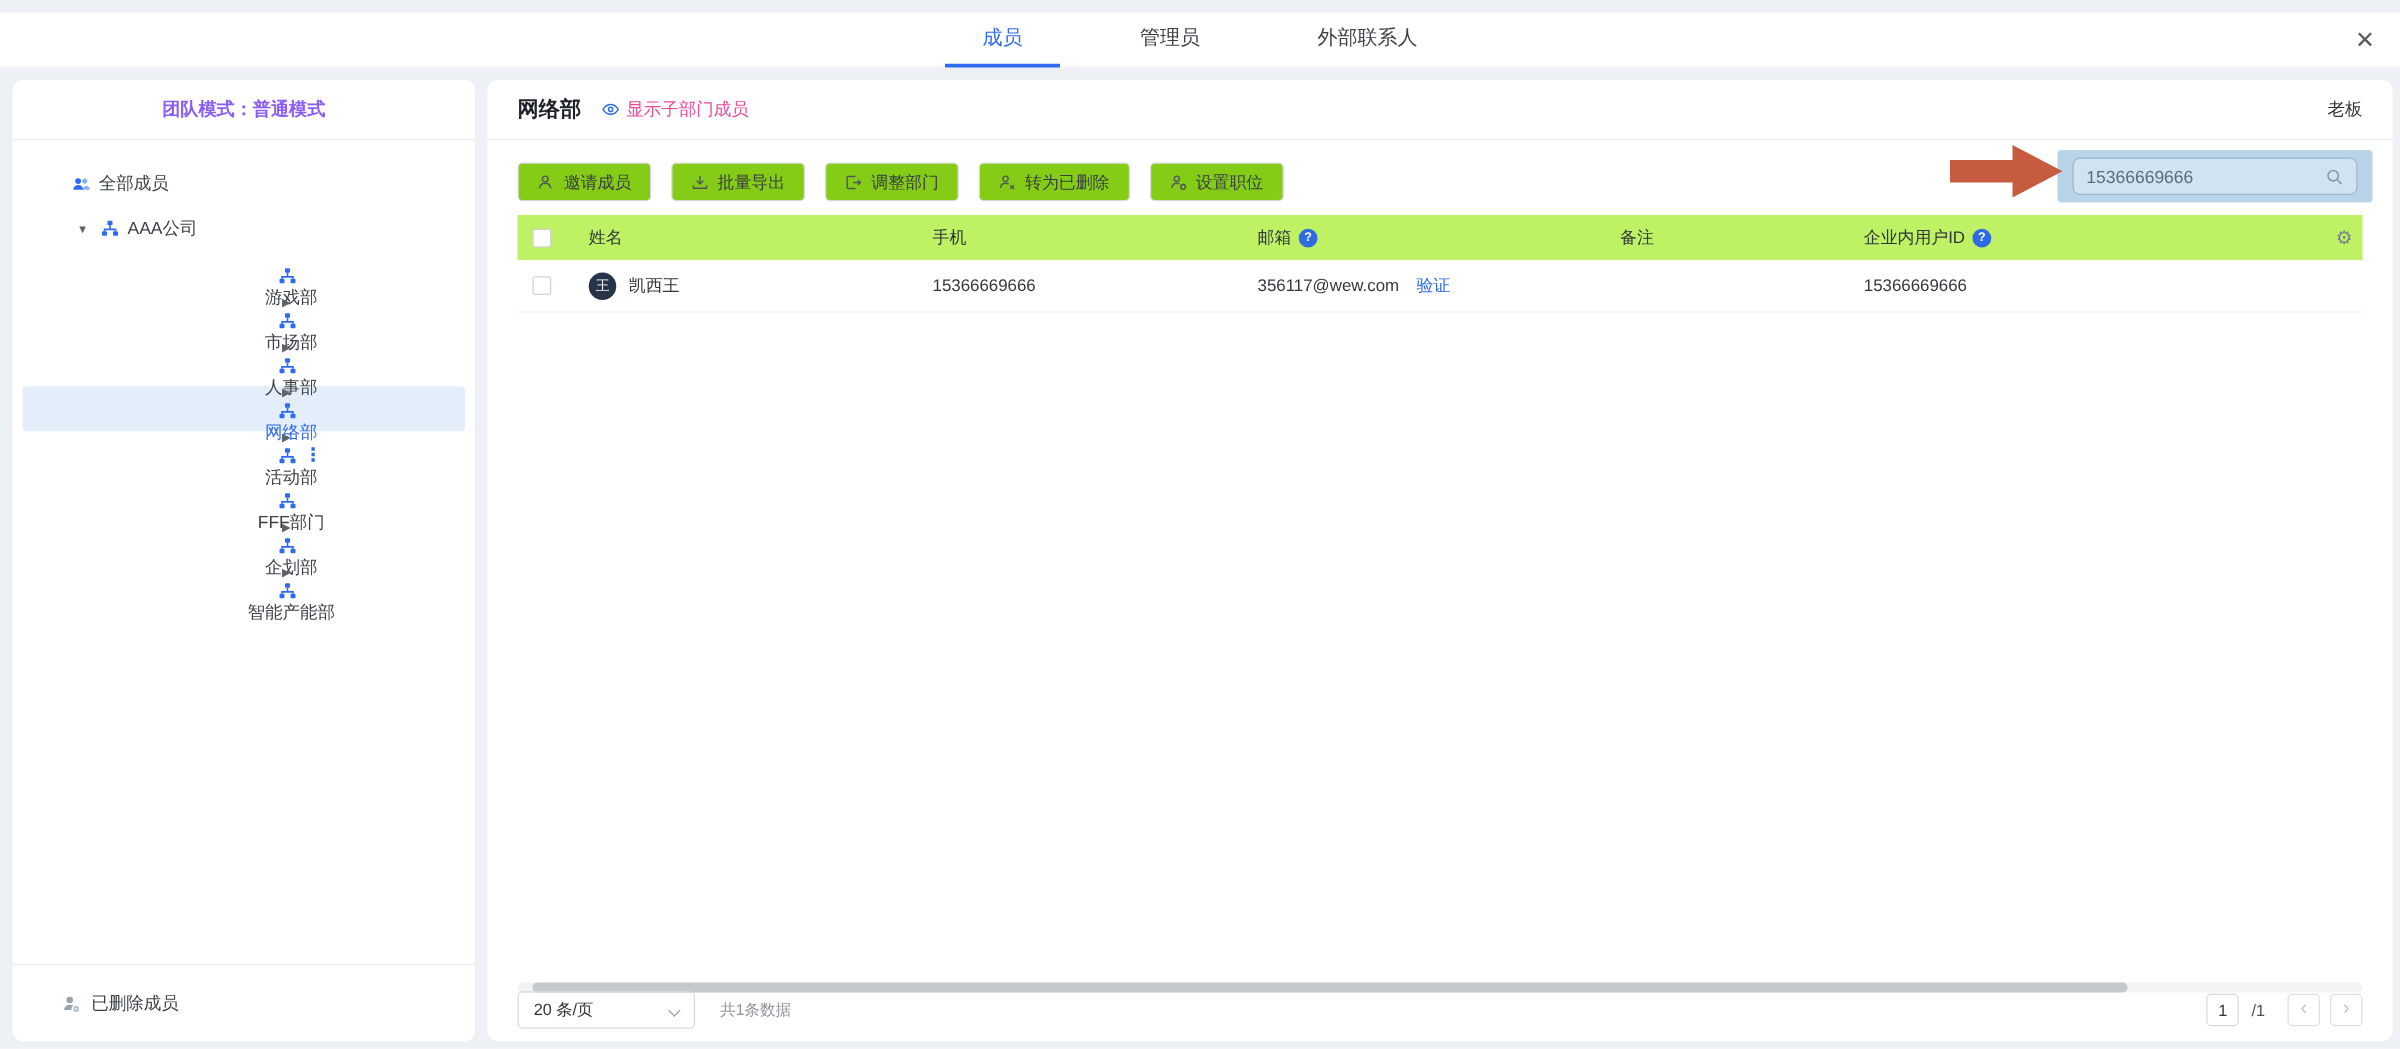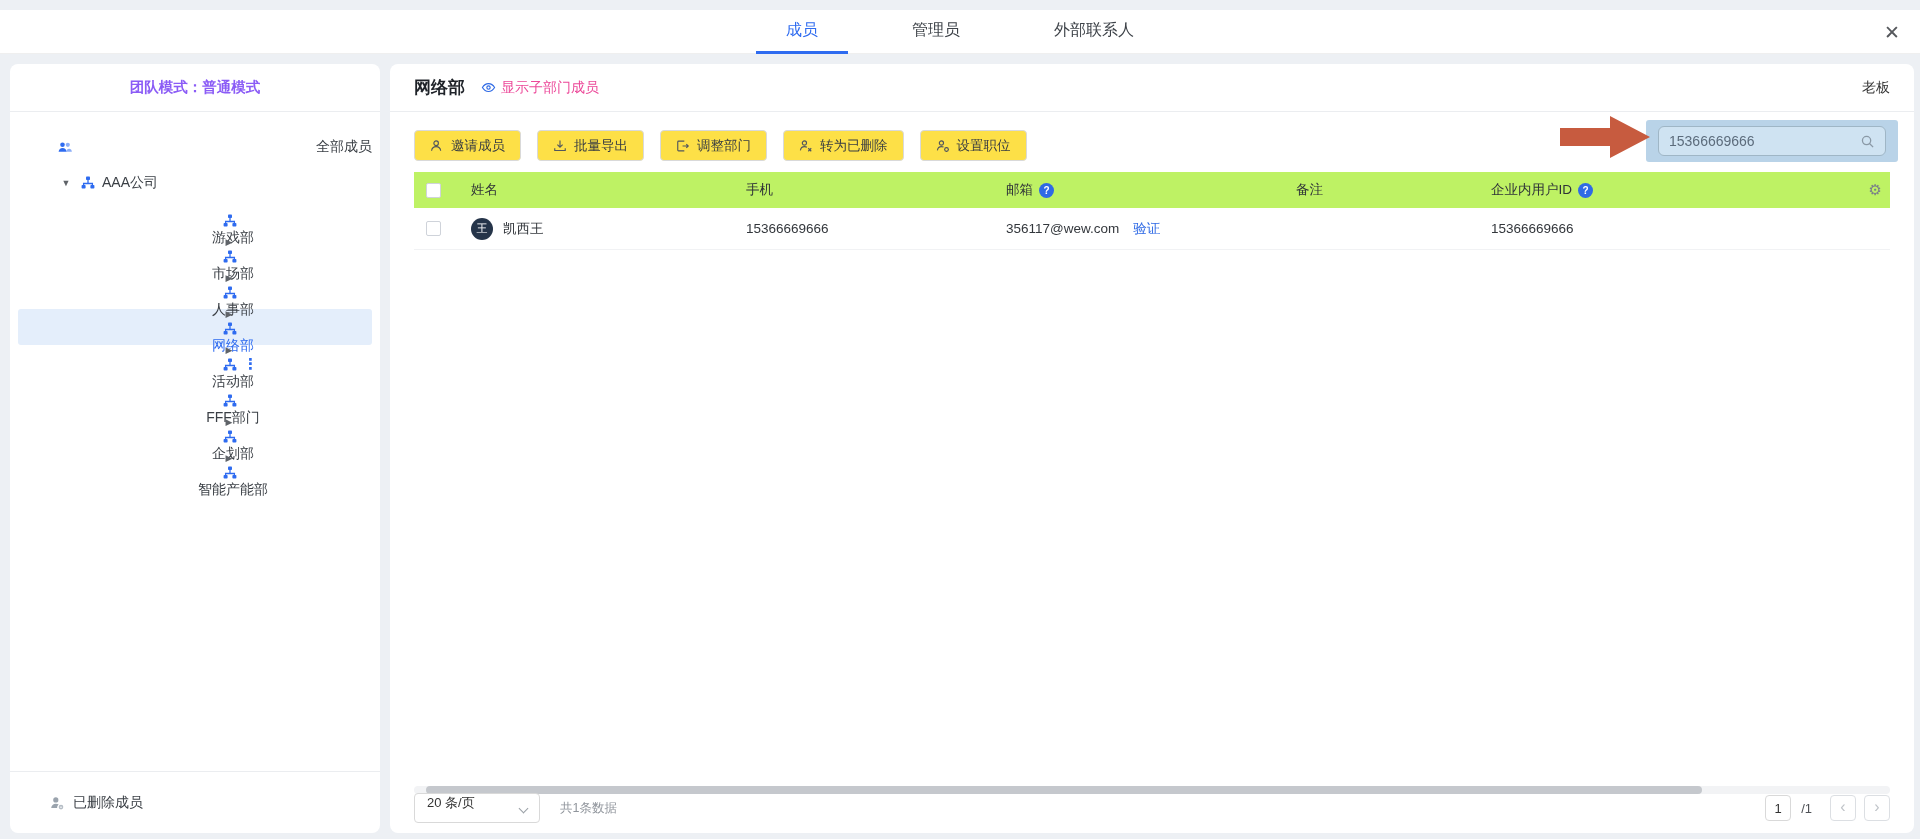--- a/index.html
+++ b/index.html
@@ -19,42 +19,42 @@
   .sidebar { left:10px; width:370px; }
   .main { left:390px; width:1524px; }
 
   
   .sb-title { height:48px; display:flex; align-items:center; justify-content:center; font-size:14.5px; font-weight:bold; color:#8b5cf6; border-bottom:1px solid #ebedf0; }
   .mode-switch { margin-top:17px; display:flex; justify-content:center; gap:12px; }
   .mode-btn { width:116px; height:30px; display:flex; align-items:center; justify-content:center; font-size:13.5px; border-radius:4px; cursor:pointer; border:1px solid #d9d9d9; background:#fff; color:#333; }
   .mode-btn.active { background:#2e6bf0; border-color:#2e6bf0; color:#fff; }
   .tree { margin-top:17px; }
   .tree-row { height:36px; display:flex; align-items:center; font-size:14px; color:#3a3f45; cursor:pointer; margin:0 8px; border-radius:3px; }
-  .tree-row.lvl0 { padding-left:39px;justify-content:space-between; }
+  .tree-row.lvl0 { padding-left:39px; }
   .tree-row.lvl1 { padding-left:42px; }
   .tree-row.lvl2 { padding-left:76px;flex-direction:column; }
   .tree-row.selected { background:#e4eefb; color:#2e6bf0; }
   .arr { width:12px; margin-right:8px; font-size:9px; color:#5f6368; flex:0 0 12px; text-align:center; }
   .arr.open::before { content:"▼"; }
   .arr.closed::before { content:"▶"; }
   .arr.none { visibility:hidden; }
   .tree-ico { width:16px; height:16px; margin-right:6px; flex:0 0 16px; display:flex; }
   .tree-more { margin-left:35px; color:#2e6bf0; font-size:15px; font-weight:bold; letter-spacing:0; cursor:pointer; }
   .sb-bottom { position:absolute; bottom:0; left:0; right:0; height:62px; border-top:1px solid #ebedf0; display:flex; align-items:center; padding-left:39px; font-size:14px; color:#3a3f45; cursor:pointer; }
   .sb-bottom .tree-ico { margin-right:8px; }
 
   
   .main-head { height:48px; display:flex; align-items:center; padding:0 24px; border-bottom:1px solid #ebedf0; }
   .dept-title { font-size:17px; font-weight:bold; color:#1f2329; }
   .sub-link { margin-left:16px; display:flex; align-items:center; gap:5px; color:#ec4899; font-size:14px; cursor:pointer; }
   .owner { margin-left:auto; font-size:14px; color:#333; }
 
   
   .toolbar { position:absolute; top:66px; left:24px; display:flex; gap:16px; }
-  .tb-btn { height:31px; display:flex; align-items:center; gap:7px; padding:0 15px; border:1px solid #d9d9d9; border-radius:4px; background:#fde047; font-size:13.5px; color:#393d42; cursor:pointer; }
+  .tb-btn { height:31px; display:flex; align-items:center; gap:7px; padding:0 15px; border:1px solid #d9d9d9; border-radius:4px; background:#84cc16; font-size:13.5px; color:#393d42; cursor:pointer; }
   .tb-btn svg { flex:0 0 14px; }
 
   
   .search-spot { position:absolute; top:56px; right:16px; width:252px; height:42px; background:#b9d3e8; border-radius:3px; }
   .search-box { position:absolute; top:6px; left:12px; width:228px; height:30px; background:#cfe3f2; border:1px solid #9fb6c6; border-radius:6px; display:flex; align-items:center; padding:0 10px; }
   .search-box input { flex:1; border:none; outline:none; background:transparent; font-size:14px; color:#5c6c7c; font-family:inherit; min-width:0; }
   .pointer-arrow { position:absolute; top:50px; right:262px; width:92px; height:46px; }
 
   
   .thead { position:absolute; top:108px; left:24px; right:24px; height:36px; background:#bef264; display:flex; align-items:center; font-size:13.5px; color:#2f3338; }
@@ -71,21 +71,21 @@
   .col-gear { position:absolute; right:8px; color:#7a8088; font-size:15px; cursor:pointer; }
   .avatar { width:22px; height:22px; border-radius:50%; background:#253449; color:#fff; font-size:11px; display:flex; align-items:center; justify-content:center; margin-right:4px; }
   .verify-link { color:#2f6ae5; cursor:pointer; margin-left:8px; }
 
   
   .hscroll-track { position:absolute; left:24px; right:24px; top:722px; height:8px; border-radius:4px; background:#f2f3f5; }
   .hscroll-thumb { position:absolute; left:12px; top:0; width:1276px; height:8px; border-radius:4px; background:#c5c8cd; cursor:pointer; }
 
   
   .pagebar { position:absolute; bottom:0; left:24px; right:24px; height:50px; display:flex; align-items:center; }
-  .page-size { width:126px; height:30px; border:1px solid #d9d9d9; border-radius:4px; display:flex; padding:0 12px; font-size:13px; color:#333; cursor:pointer; position:relative; }
+  .page-size { width:142px; height:30px; border:1px solid #d9d9d9; border-radius:4px; display:flex; align-items:center; padding:0 12px; font-size:13px; color:#333; cursor:pointer; position:relative; }
   .caret { position:absolute; right:12px; top:11px; width:7px; height:7px; border-left:1.5px solid #9aa0a6; border-bottom:1.5px solid #9aa0a6; transform:rotate(-45deg); }
   .total-text { margin-left:20px; font-size:12.5px; color:#90959c; }
   .pager { margin-left:auto; display:flex; align-items:center; }
   .page-num { min-width:26px; height:26px; border:1px solid #d9d9d9; border-radius:4px; display:flex; align-items:center; justify-content:center; font-size:13px; color:#333; cursor:pointer; }
   .page-total { margin:0 10px; font-size:13px; color:#4e5156; }
   .page-nav { width:26px; height:26px; border:1px solid #dcdfe3; border-radius:4px; display:flex; align-items:center; justify-content:center; font-size:16px; color:#c0c4c9; cursor:pointer; margin-left:8px; padding-bottom:2px; }
 </style>
 </head>
 <body>
 

